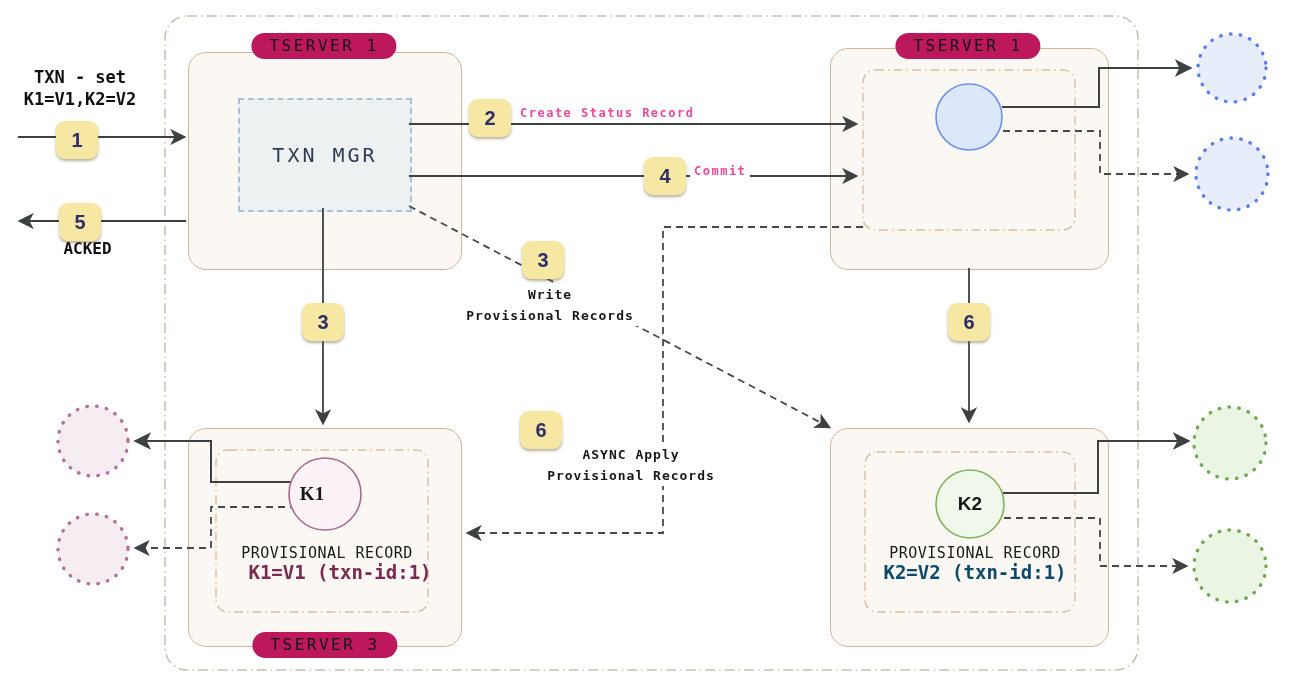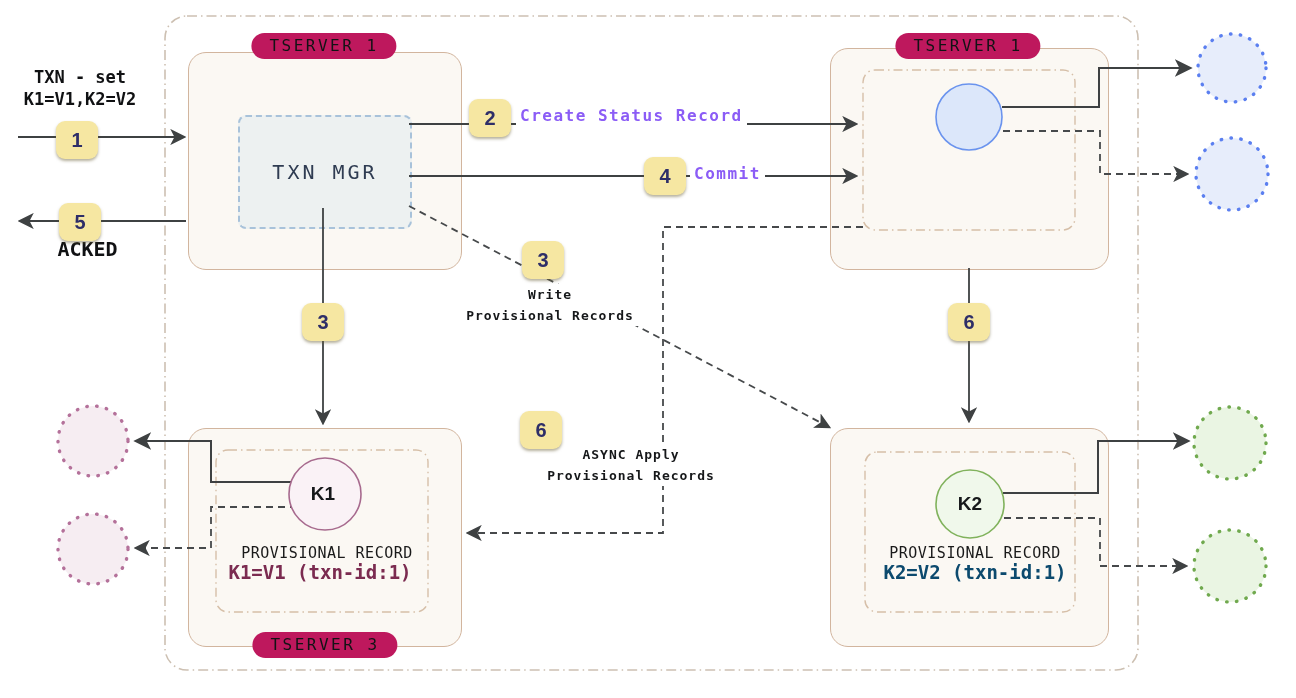--- a/index.html
+++ b/index.html
@@ -7,27 +7,27 @@
           font-family:"DejaVu Sans Mono",monospace;}
   .ts-box{position:absolute;background:#fbf8f3;border:1.6px solid #d2b59e;border-radius:18px;z-index:1;}
   .svg-layer{position:absolute;left:0;top:0;z-index:2;}
   .lbl{position:absolute;z-index:3;}
   .pill{position:absolute;z-index:3;background:#be185d;border-radius:14px;height:26px;line-height:26px;
         padding:0 18px;font-size:16px;letter-spacing:2.5px;color:#121315;white-space:nowrap;
         transform:translateX(-50%);}
   .badge{position:absolute;z-index:4;width:42px;height:38px;background:#f6e7a2;border-radius:9px;
          box-shadow:0 2px 3px rgba(110,100,60,.5);display:flex;align-items:center;justify-content:center;
          font-family:"Liberation Sans",sans-serif;font-weight:bold;font-size:20px;color:#2e2e68;}
-  .edge-label{background:#fff;padding:0 4px;font-weight:bold;font-size:16px;letter-spacing:1.5px;
-              color:#8b5cf6;white-space:nowrap;}
+  .edge-label{background:#fff;padding:0 4px;font-weight:bold;font-size:12px;letter-spacing:1.5px;
+              color:#ec4899;white-space:nowrap;}
   .two-line{font-weight:bold;font-size:13px;letter-spacing:1px;color:#16181a;text-align:center;
             line-height:21px;background:#fff;}
   .txnmgr{position:absolute;left:238px;top:98px;width:170px;height:110px;background:#edf1f1;
-          border:2px dashed #a8c2da;border-radius:8px;z-index:1;display:flex;align-items:center;
-          justify-content:center;font-size:20px;letter-spacing:3px;color:#2f3c52;margin-top:17px;}
+          border:2px dashed #a8c2da;border-radius:0;z-index:1;display:flex;align-items:center;
+          justify-content:center;font-size:20px;letter-spacing:3px;color:#2f3c52;}
   .tablet{position:absolute;left:898px;top:166px;width:146px;height:46px;background:#dfe9fd;border-radius:10px;
           z-index:3;display:flex;flex-direction:column;align-items:center;justify-content:center;
           font-weight:bold;font-size:15px;letter-spacing:1.5px;color:#2257e7;line-height:21px;}
   .keylbl{position:absolute;z-index:3;width:40px;text-align:center;font-family:"Liberation Sans",sans-serif;
           font-weight:bold;font-size:19px;color:#16181a;}
   .rec-title{position:absolute;z-index:3;width:220px;text-align:center;font-size:15px;letter-spacing:.5px;color:#1a1a1a;}
   .rec-value{position:absolute;z-index:3;width:240px;text-align:center;font-weight:bold;font-size:19px;}
   .client-txt{position:absolute;z-index:3;text-align:center;font-weight:bold;font-size:17px;line-height:22px;color:#101113;}
 </style>
 </head>
@@ -86,21 +86,21 @@
   </svg>
 
   <div class="pill" style="left:324px;top:33px;">TSERVER 1</div>
   <div class="pill" style="left:968px;top:33px;">TSERVER 1</div>
   <div class="pill" style="left:325px;top:632px;">TSERVER 3</div>
 
   <div class="client-txt" style="left:10px;top:66px;width:140px;">
     <div>TXN - set</div>
     <div>K1=V1,K2=V2</div>
   </div>
-  <div class="client-txt" style="left:40px;top:238px;width:95px;font-size:20px;">ACKED</div>
+  <div class="client-txt" style="left:40px;top:238px;width:95px;font-size:16px;">ACKED</div>
 
   <div class="badge" style="left:56px;top:121px;">1</div>
   <div class="badge" style="left:59px;top:203px;">5</div>
   <div class="badge" style="left:469px;top:99px;">2</div>
   <div class="badge" style="left:644px;top:157px;">4</div>
   <div class="badge" style="left:302px;top:303px;">3</div>
   <div class="badge" style="left:522px;top:241px;">3</div>
   <div class="badge" style="left:520px;top:411px;">6</div>
   <div class="badge" style="left:948px;top:303px;">6</div>
 
@@ -109,21 +109,21 @@
   <div class="lbl two-line" style="left:440px;top:284px;width:220px;">
     <div>Write</div>
     <div>Provisional Records</div>
   </div>
   <div class="lbl two-line" style="left:525px;top:444px;width:212px;">
     <div>ASYNC Apply</div>
     <div>Provisional Records</div>
   </div>
 
 
-  <div class="keylbl" style="left:303px;top:483px;">K1</div>
+  <div class="keylbl" style="left:292px;top:483px;font-family:Liberation Serif, serif;">K1</div>
   <div class="keylbl" style="left:950px;top:493px;">K2</div>
 
   <div class="rec-title" style="left:217px;top:544px;">PROVISIONAL RECORD</div>
-  <div class="rec-value" style="left:200px;top:561px;color:#7b2b50;">K1=V1 (txn-id:1)</div>
+  <div class="rec-value" style="left:220px;top:561px;color:#7b2b50;">K1=V1 (txn-id:1)</div>
   <div class="rec-title" style="left:865px;top:544px;">PROVISIONAL RECORD</div>
   <div class="rec-value" style="left:855px;top:561px;color:#0c4a6e;">K2=V2 (txn-id:1)</div>
 
 </div>
 
 </body></html>

